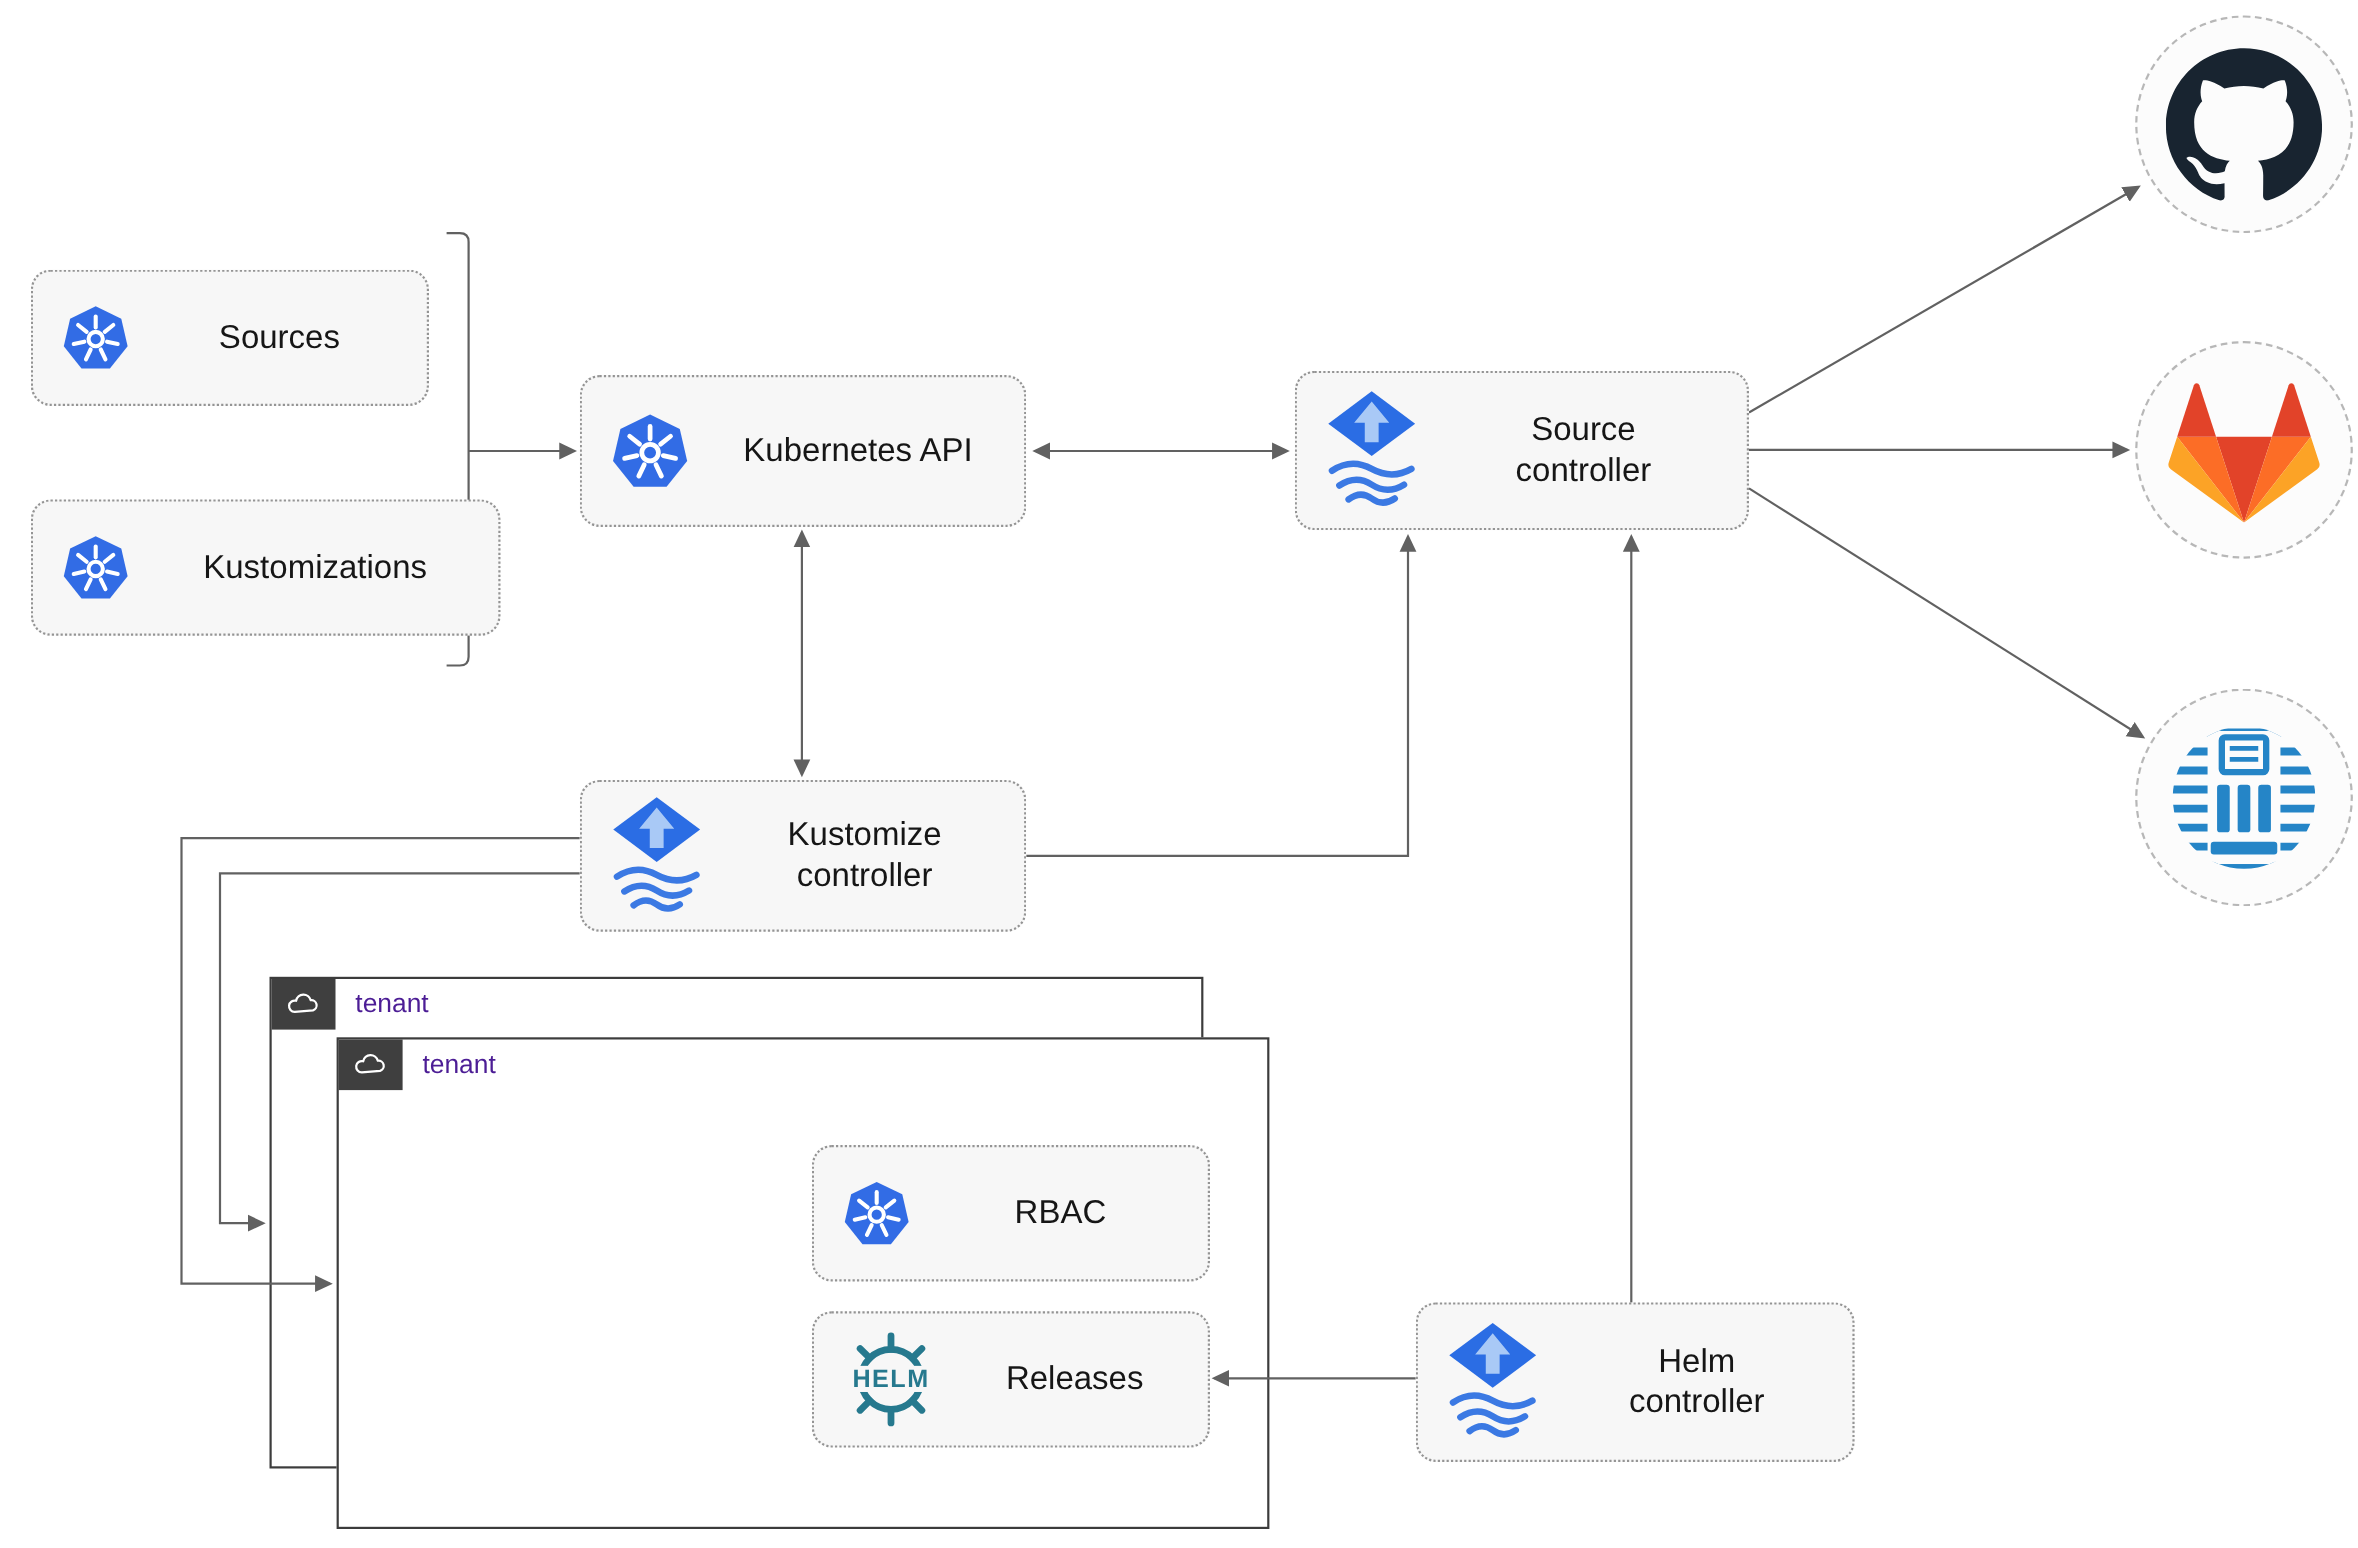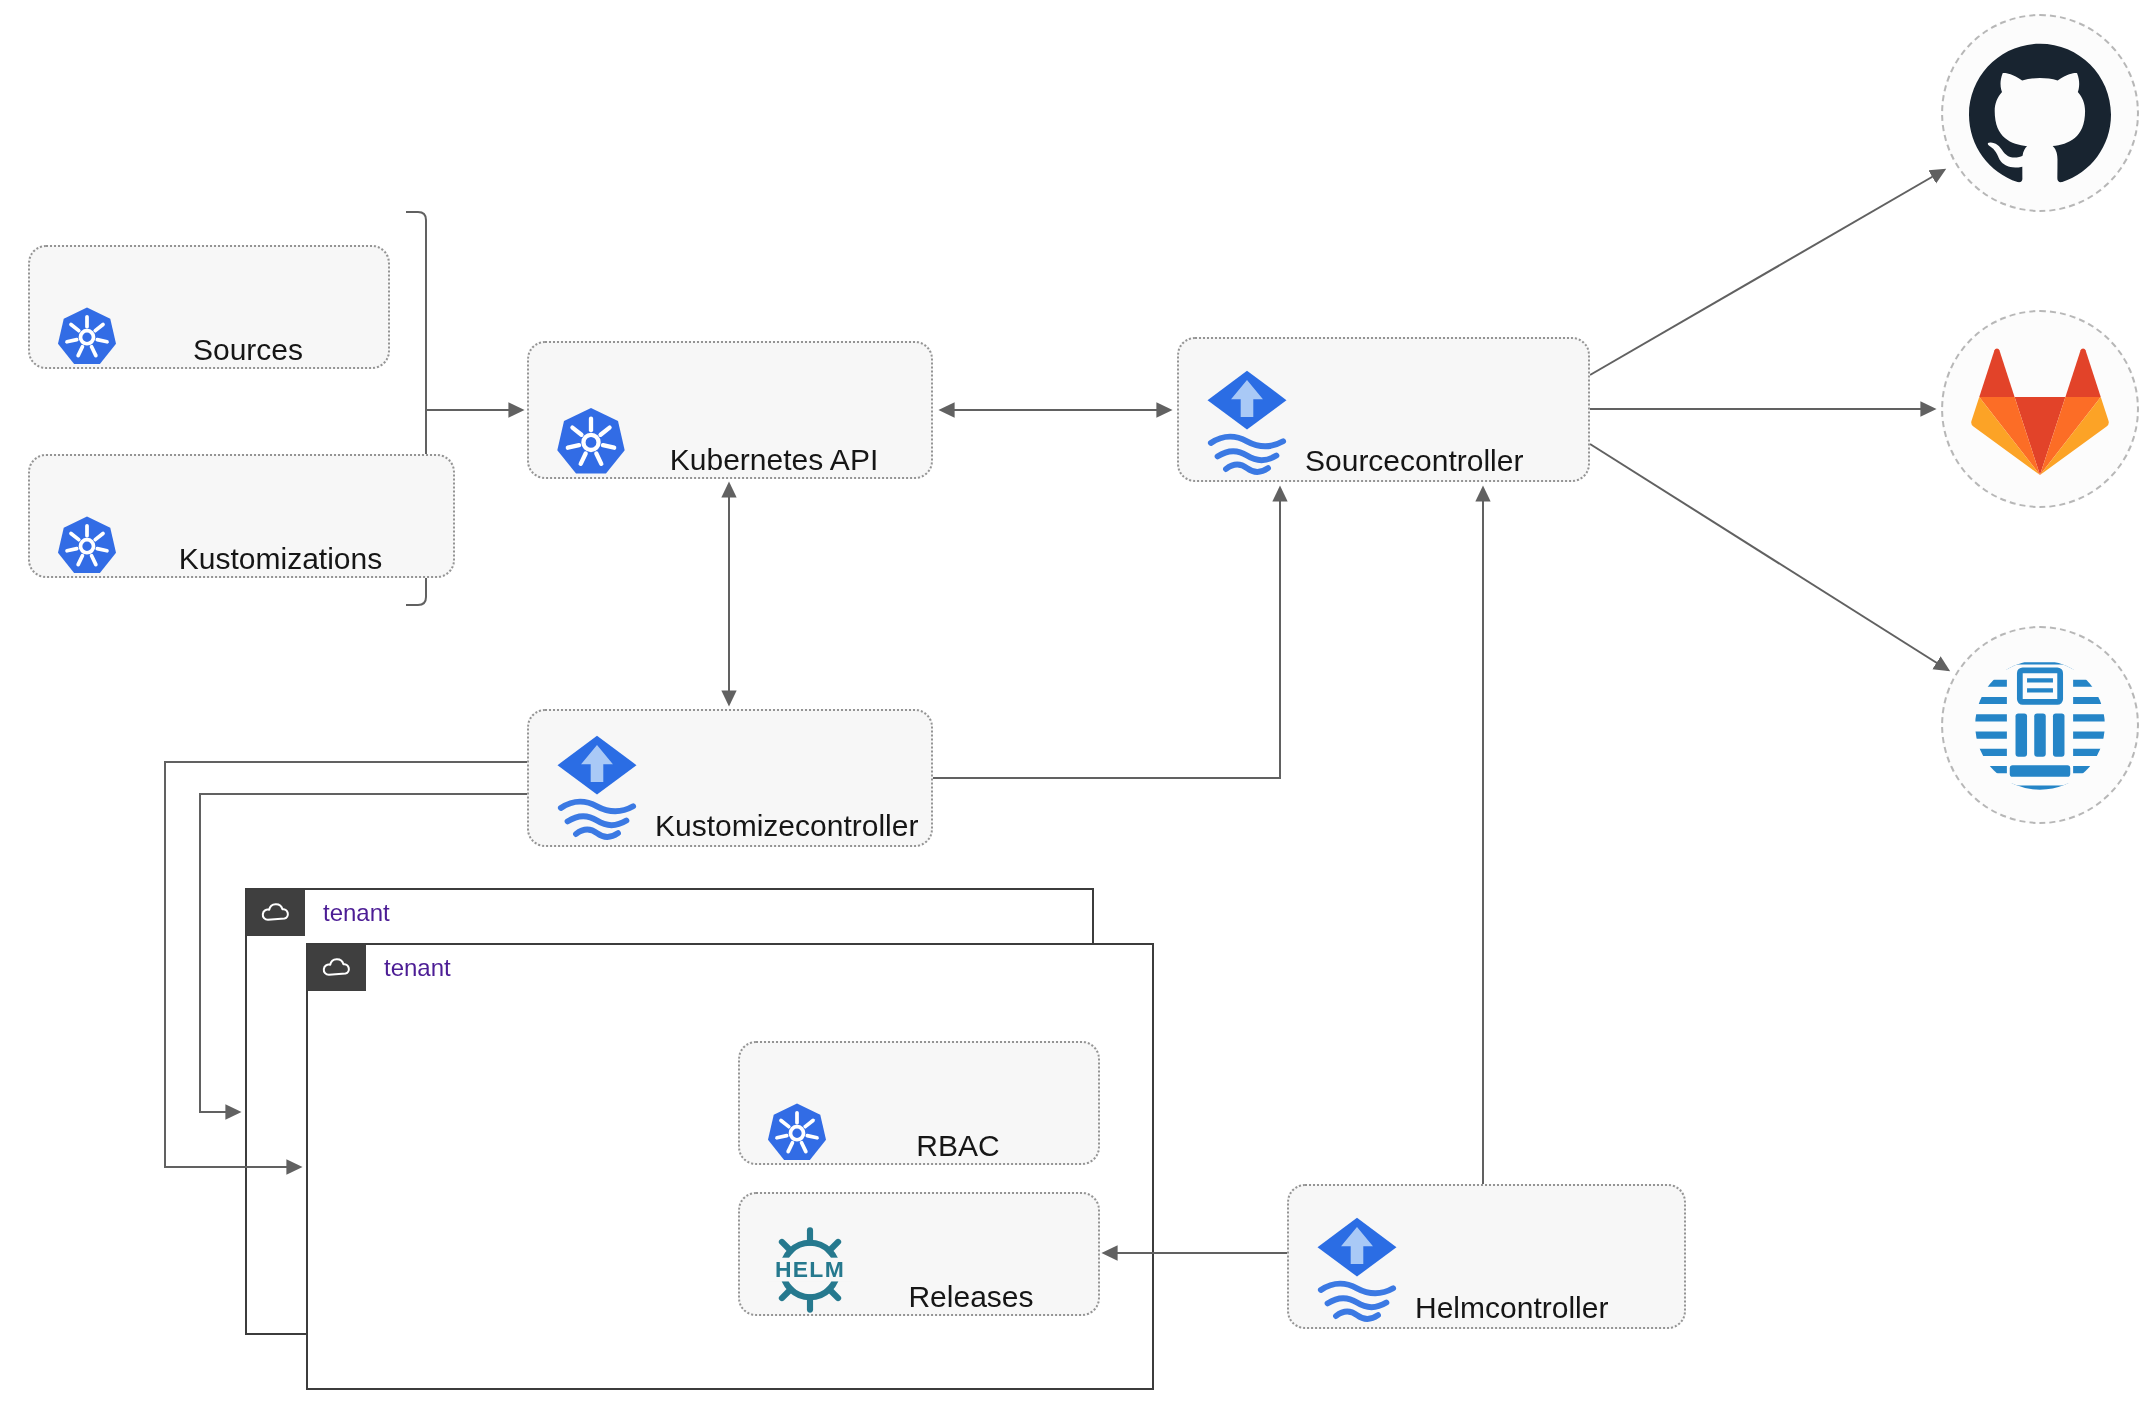--- a/index.html
+++ b/index.html
@@ -10,35 +10,35 @@
     height: 1407px;
     background: #ffffff;
     font-family: "Liberation Sans", sans-serif;
     overflow: hidden;
   }
 
   
   .chip {
     position: absolute;
     display: flex;
-    align-items: flex-end;
-    gap: 16px;
+    align-items: center;
+    gap: 28px;
     padding: 0 26px;
     background: #f7f7f7;
     border: 2px dotted #949494;
     border-radius: 18px;
     z-index: 10;
   }
   .chip .chip-label {
     flex: 1;
     text-align: center;
     font-size: 30px;
     color: #161616;
   }
-  .two-line { display: flex; align-items: center; line-height: 1.22; }
+  .two-line { display: flex; flex-direction: column; align-items: center; line-height: 1.22; }
   .node-icon { flex: none; display: block; }
 
   
   .tenant-box {
     position: absolute;
     background: #ffffff;
     border: 2px solid #3c3c3c;
     z-index: 1;
   }
   .tenant-tab {

